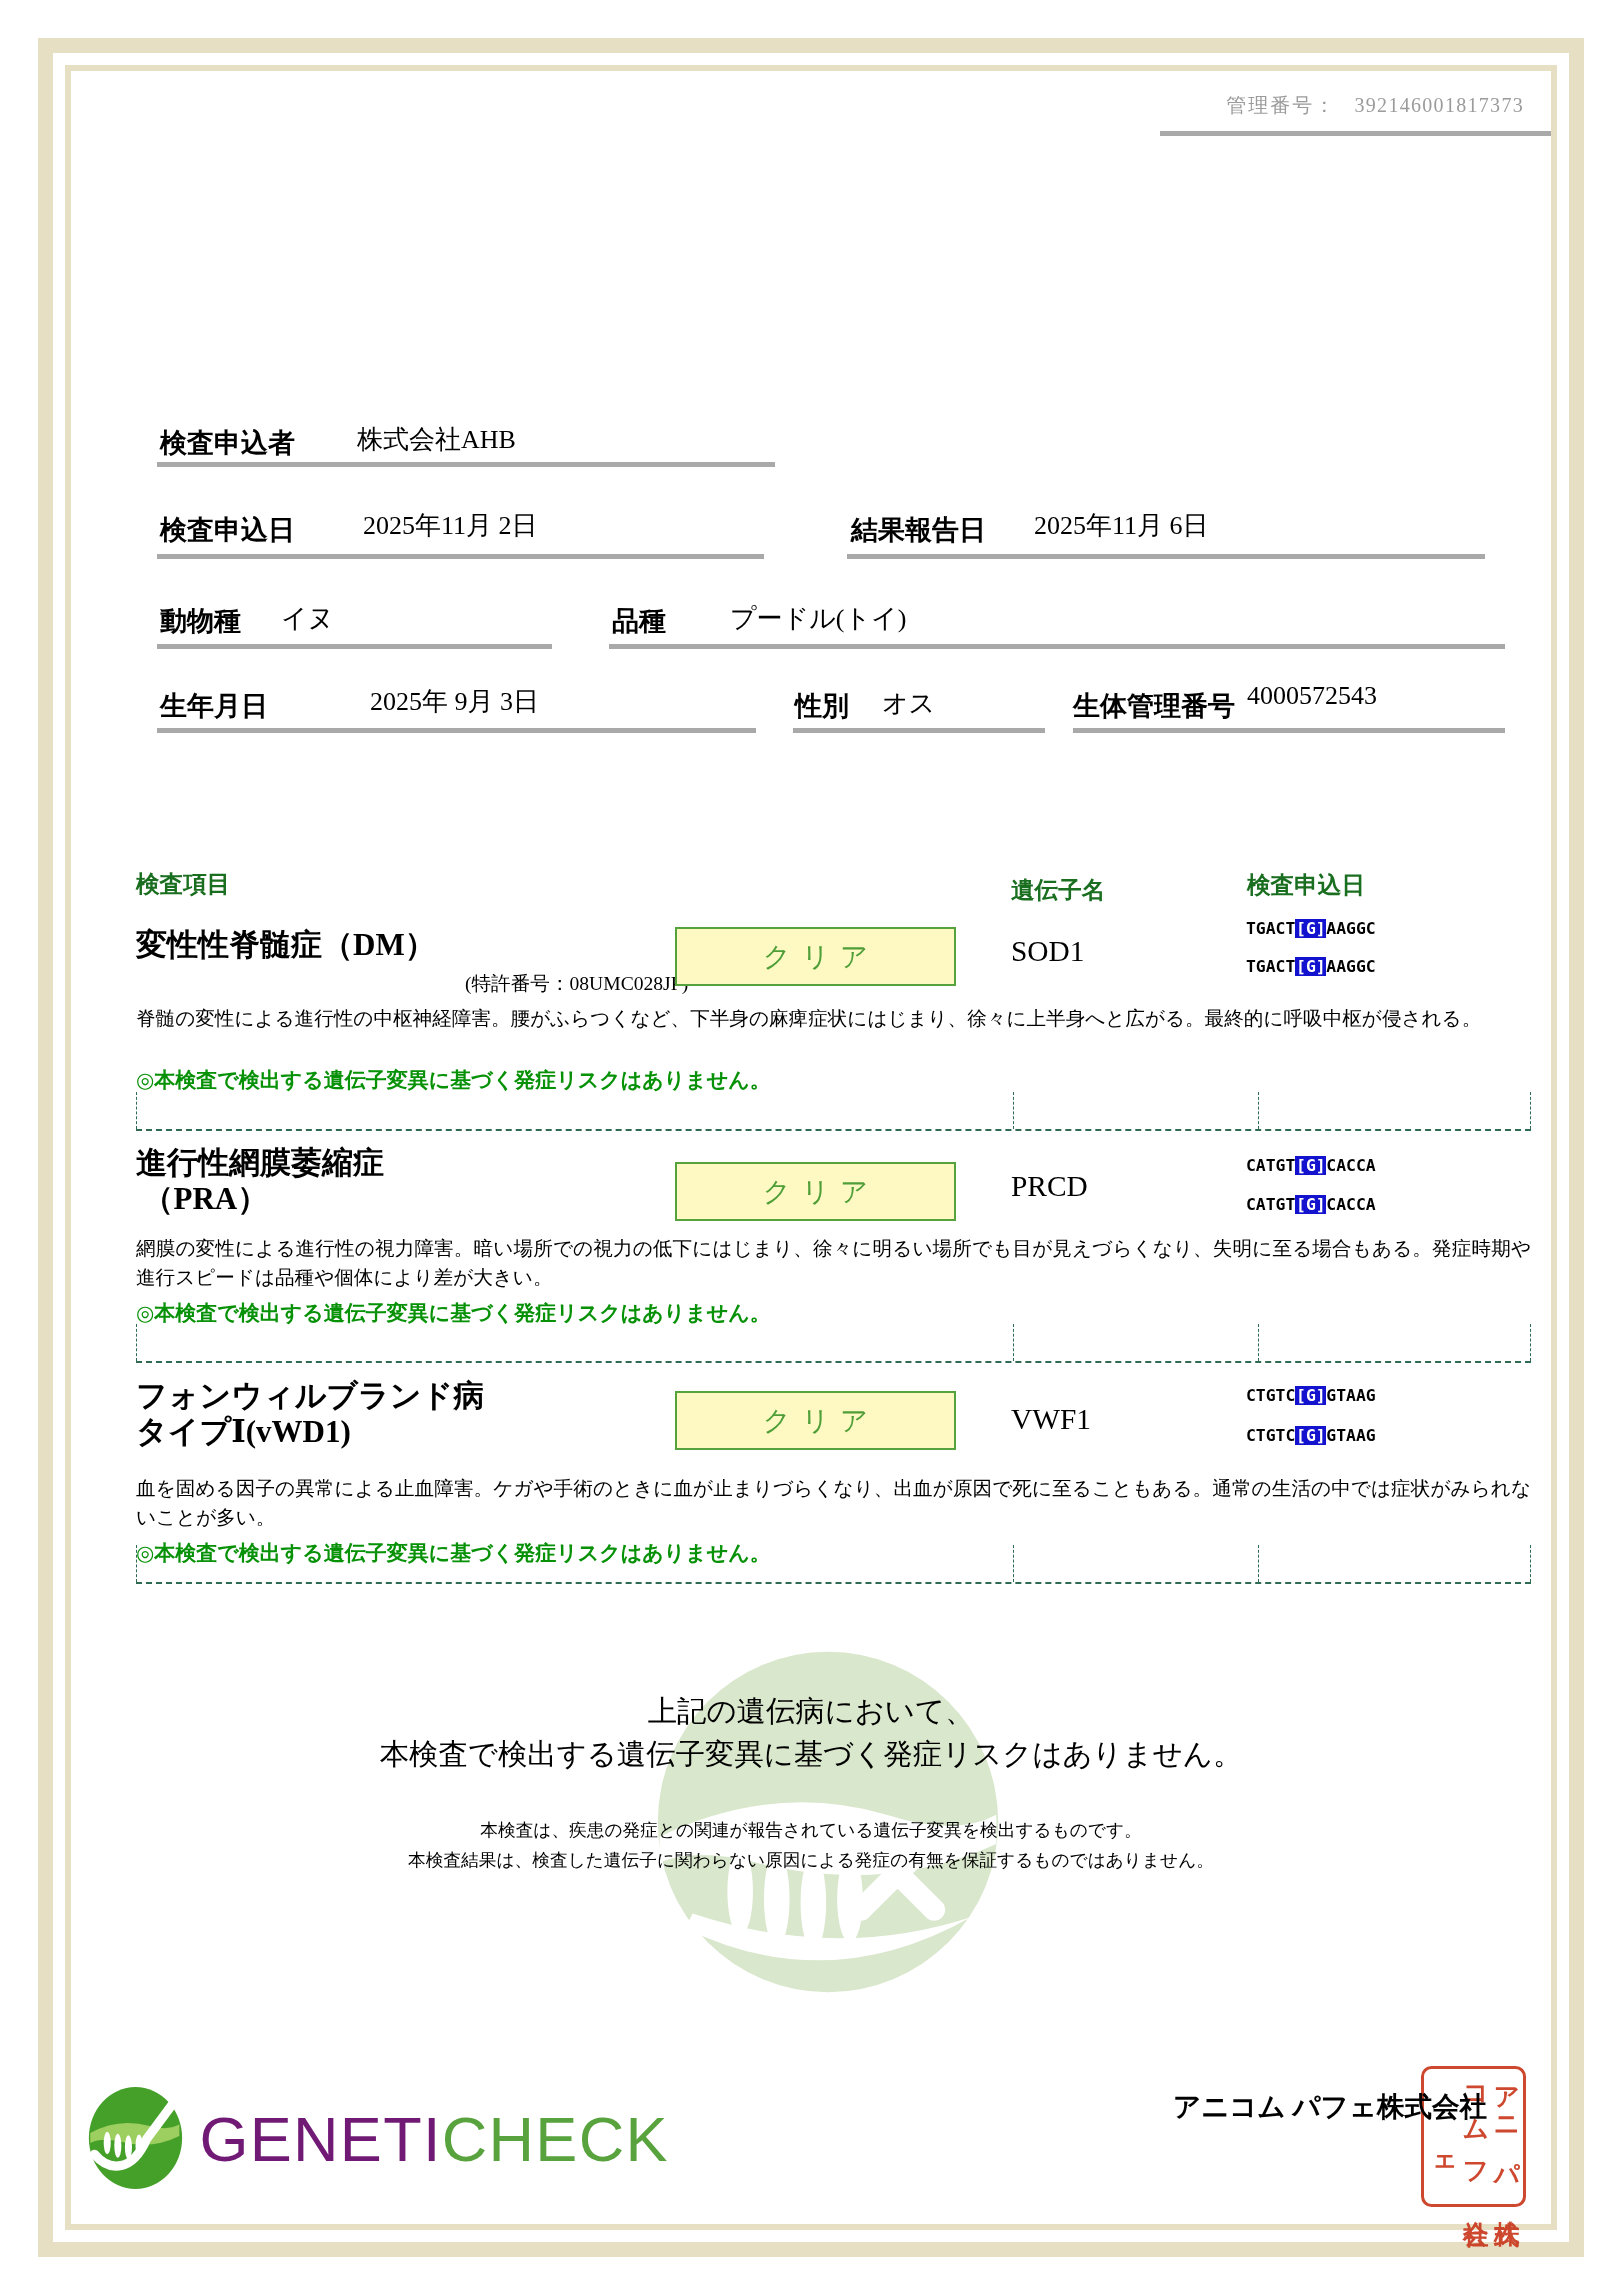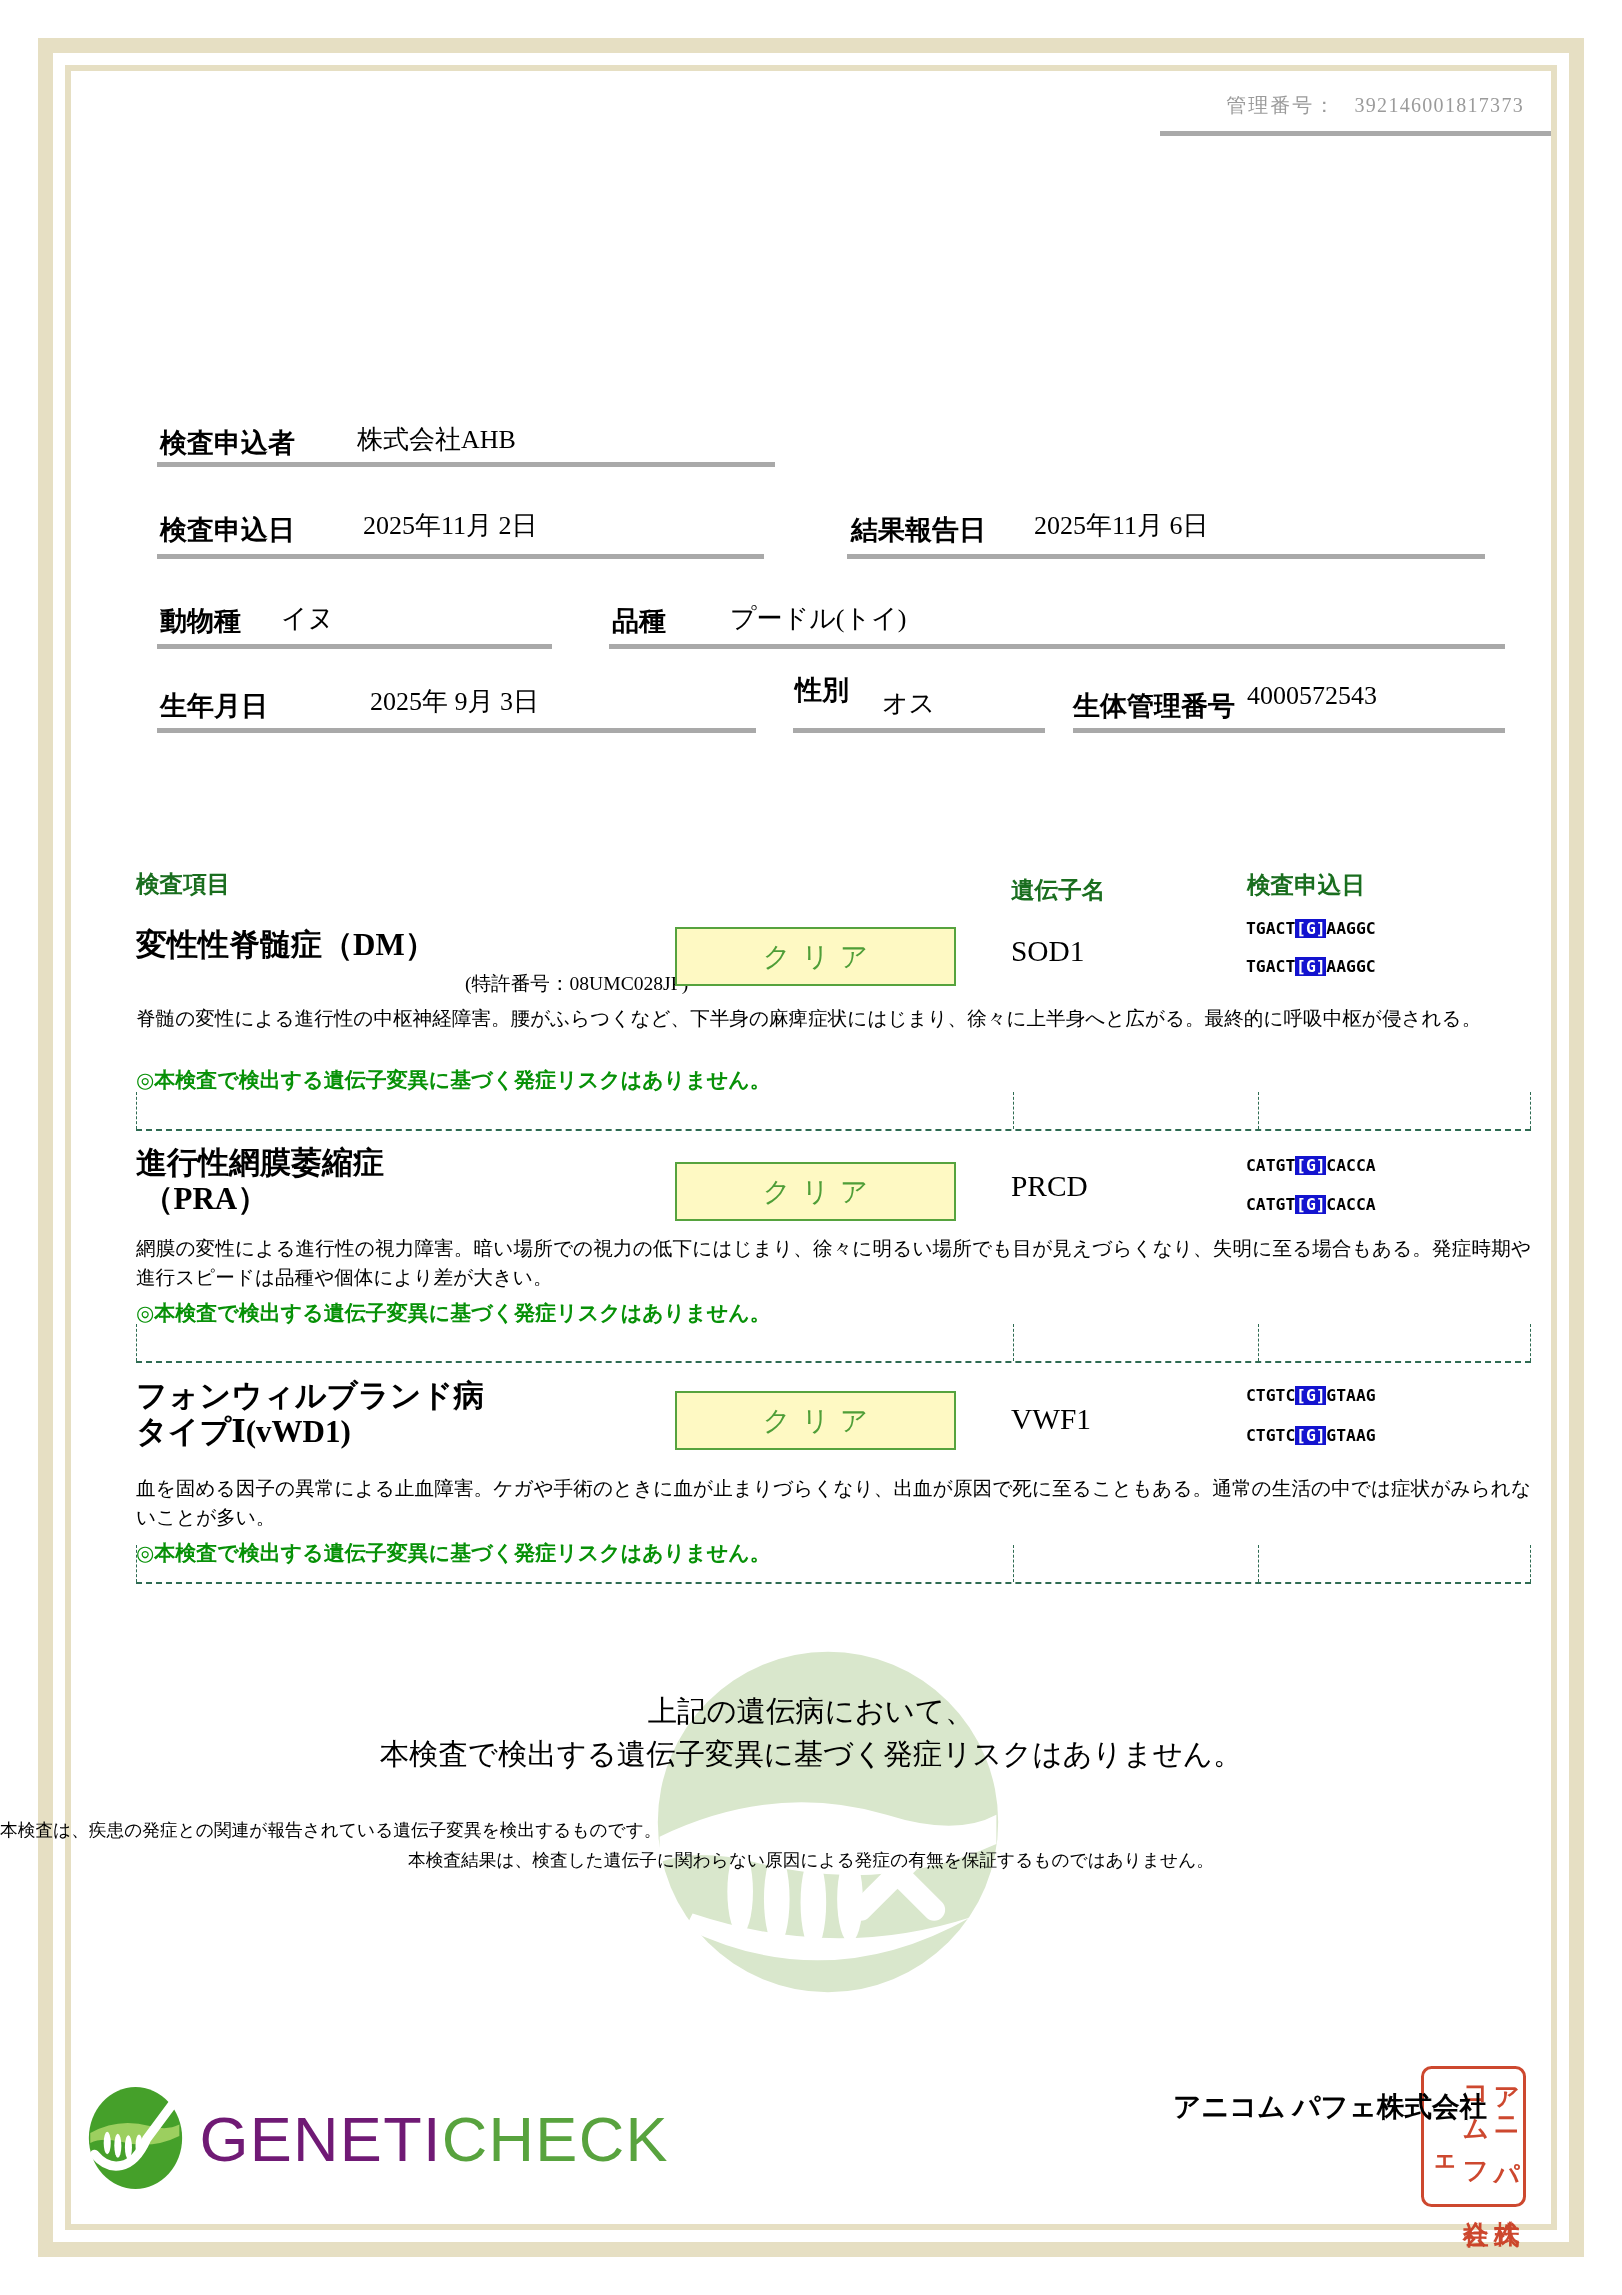--- a/index.html
+++ b/index.html
@@ -35,21 +35,21 @@
        font-size:16.4px;font-weight:700;white-space:nowrap;letter-spacing:0;}
   .seq .var{background:#1313cf;color:#ffffff;padding:0 0.7px;}
   .ddesc{position:absolute;left:0;width:1395px;font-size:19.6px;line-height:29.4px;text-align:justify;}
   .dnote{position:absolute;left:0;font-size:21px;font-weight:700;color:#079107;white-space:nowrap;}
   
   .watermark{position:absolute;left:645px;top:1639px;z-index:0;}
   .sum1{position:absolute;top:1692px;left:0;width:100%;text-align:center;z-index:1;
         font-family:"Liberation Sans","DejaVu Sans",sans-serif;font-size:29.4px;}
   .sum2{position:absolute;top:1735px;left:0;width:100%;text-align:center;z-index:1;
         font-family:"Liberation Sans","DejaVu Sans",sans-serif;font-size:29.4px;}
-  .note1{position:absolute;top:1818px;left:0;width:100%;z-index:1;
+  .note1{position:absolute;top:1818px;left:0;width:100%;text-align:center;z-index:1;
          font-family:"Liberation Sans","DejaVu Sans",sans-serif;font-size:17.7px;}
   .note2{position:absolute;top:1848px;left:0;width:100%;text-align:center;z-index:1;
          font-family:"Liberation Sans","DejaVu Sans",sans-serif;font-size:17.7px;}
   
   .logo{position:absolute;left:86px;top:2085px;display:flex;align-items:center;z-index:1;}
   .logo-text{font-family:"Liberation Sans","DejaVu Sans",sans-serif;font-size:63px;
              letter-spacing:1.3px;margin-left:14.4px;position:relative;line-height:1;}
   .logo-dark{color:#701a75;}
   .logo-green{color:#58a33e;position:relative;}
   .company{position:absolute;left:1173px;top:2089px;font-size:27.5px;font-weight:700;z-index:2;
@@ -88,21 +88,21 @@
 
   <div class="flabel" style="left:160px;top:603px;">動物種</div>
   <div class="fvalue" style="left:281px;top:601px;">イヌ</div>
   <div class="flabel" style="left:612px;top:603px;">品種</div>
   <div class="fvalue" style="left:730px;top:601px;">プードル(トイ)</div>
   <div class="bar" style="left:157px;top:644px;width:395px;"></div>
   <div class="bar" style="left:609px;top:644px;width:896px;"></div>
 
   <div class="flabel" style="left:160px;top:688px;">生年月日</div>
   <div class="fvalue" style="left:370px;top:684px;">2025年 9月 3日</div>
-  <div class="flabel" style="left:795px;top:672px;">性別</div>
+  <div class="flabel" style="left:795px;top:688px;">性別</div>
   <div class="fvalue" style="left:882px;top:686px;">オス</div>
   <div class="flabel" style="left:1073px;top:688px;">生体管理番号</div>
   <div class="fvalue" style="left:1247px;top:681px;">4000572543</div>
   <div class="bar" style="left:157px;top:728px;width:599px;"></div>
   <div class="bar" style="left:793px;top:728px;width:252px;"></div>
   <div class="bar" style="left:1073px;top:728px;width:432px;"></div>
 
   <div class="col-head" style="left:136px;top:868px;">検査項目</div>
   <div class="col-head" style="left:1011px;top:874px;">遺伝子名</div>
   <div class="col-head" style="left:1247px;top:869px;">検査申込日</div>

